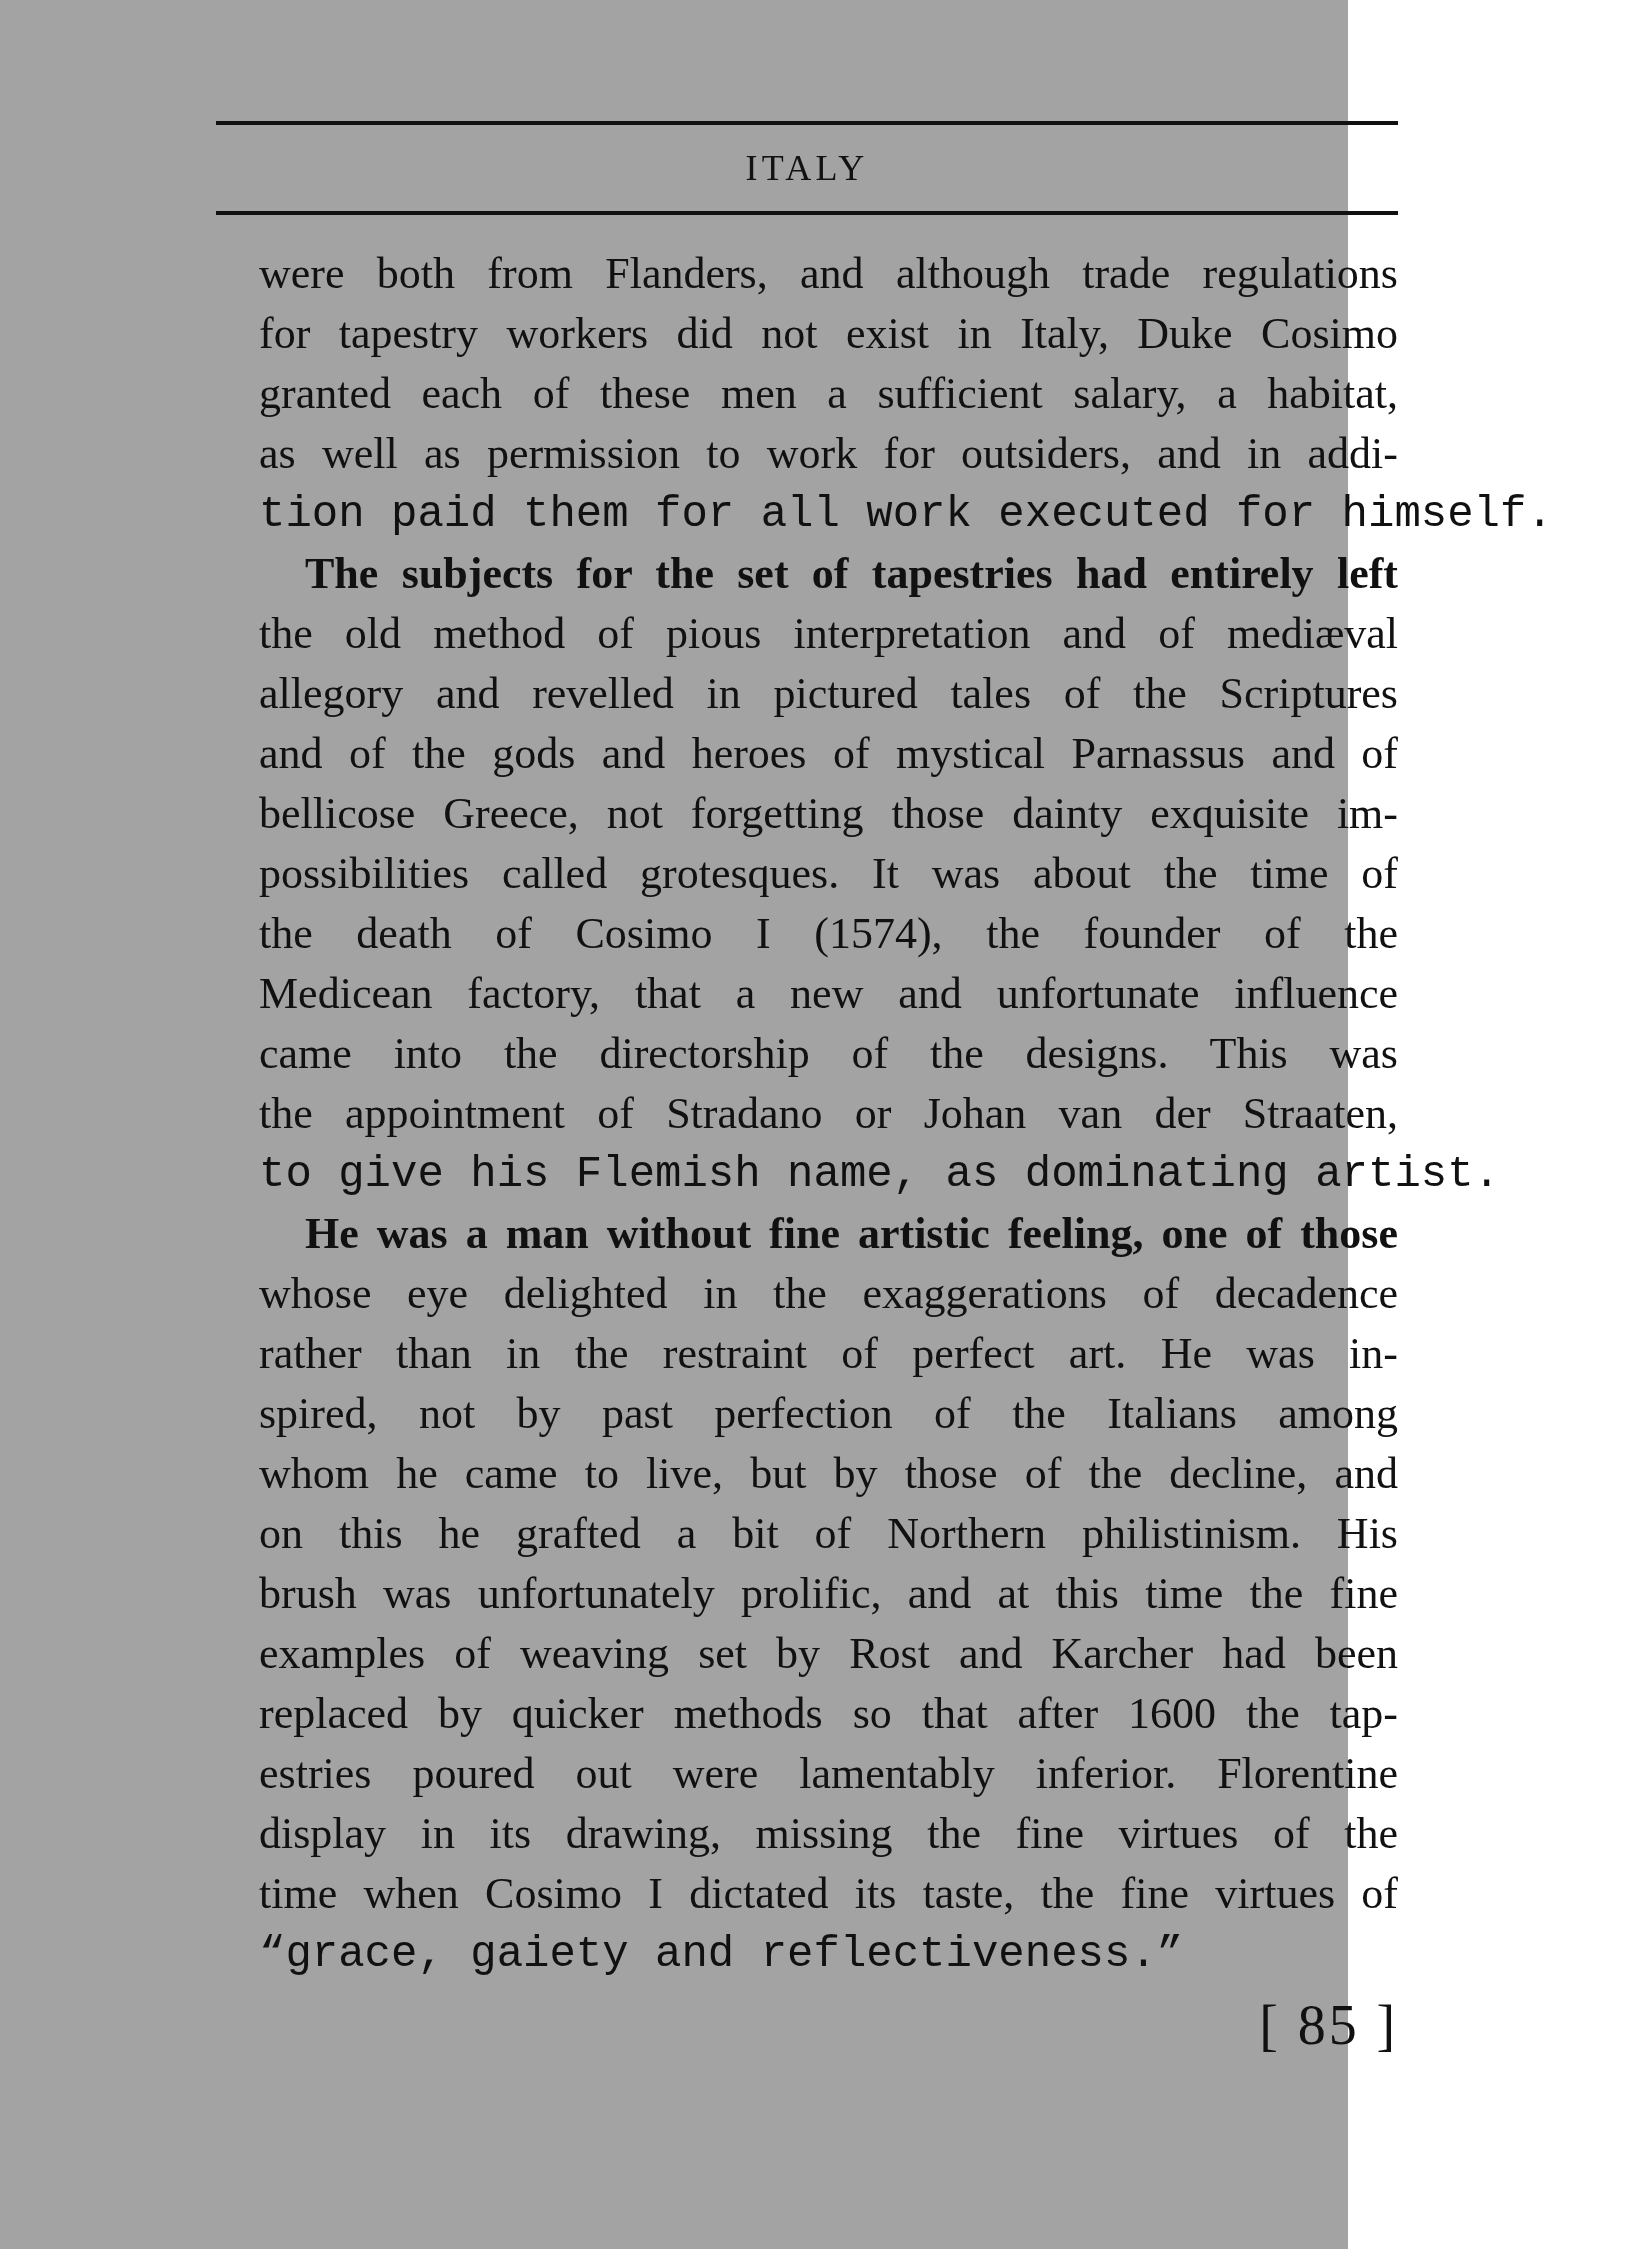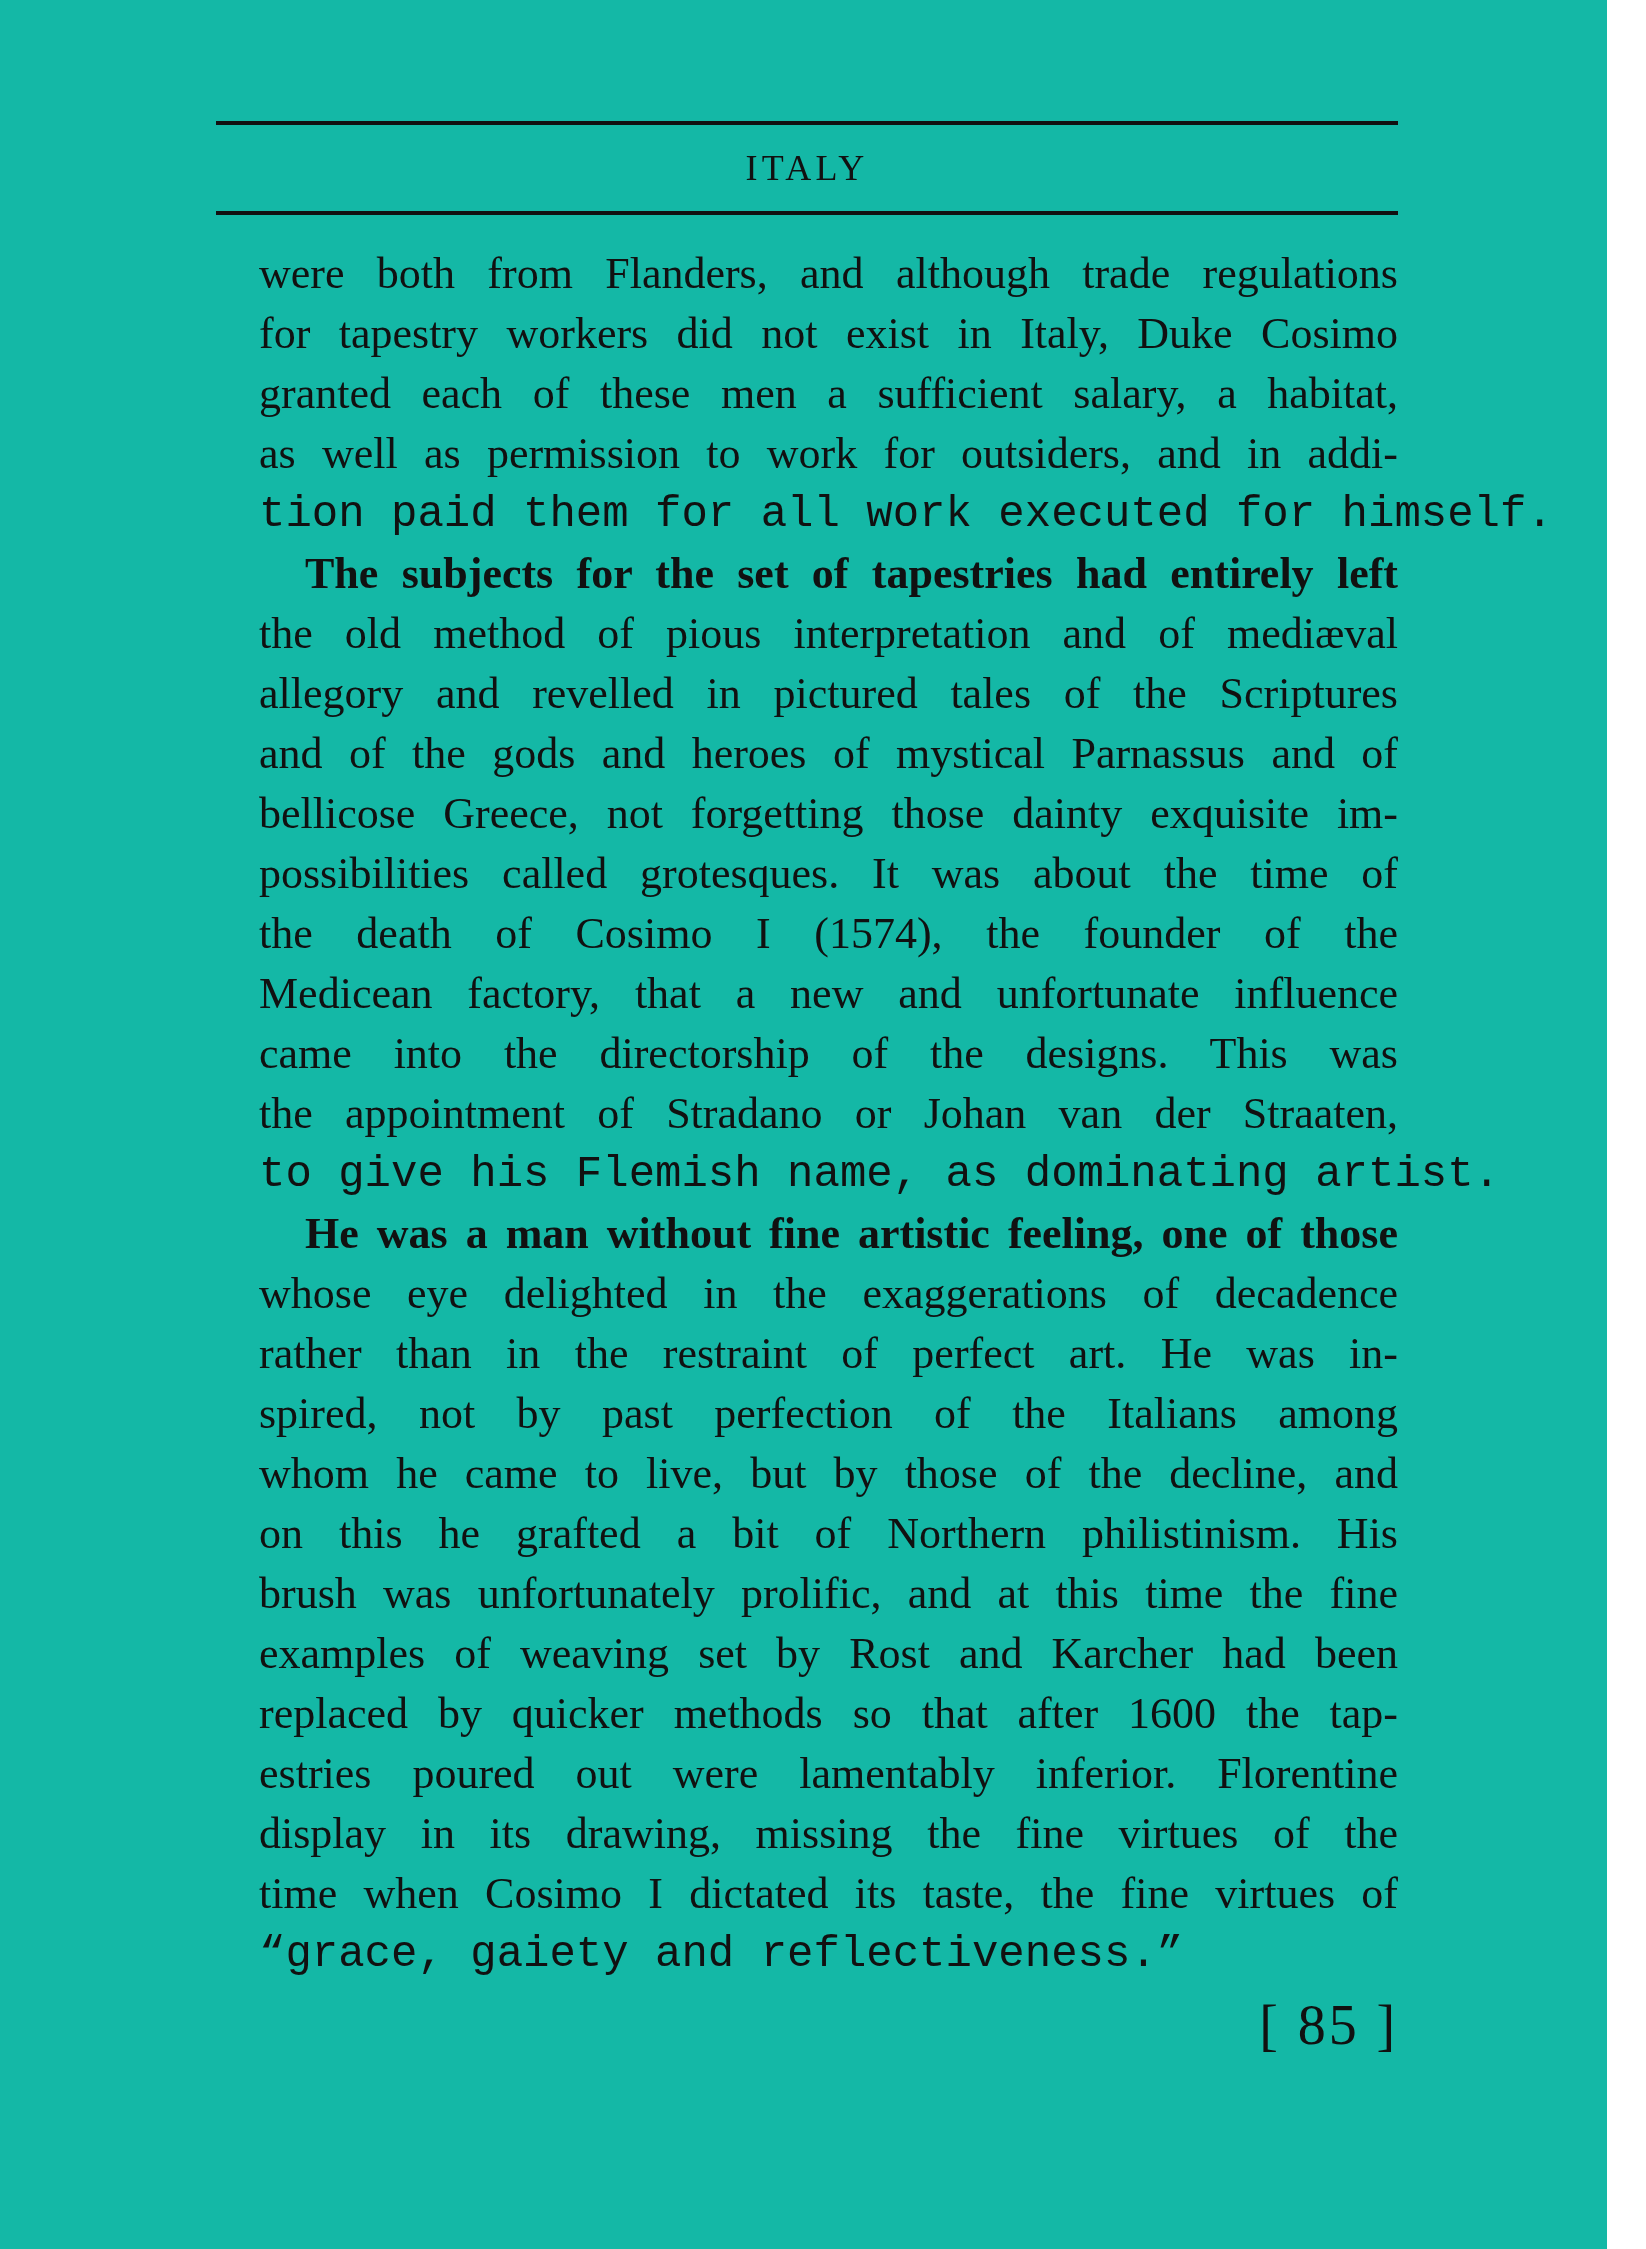--- a/index.html
+++ b/index.html
@@ -12,23 +12,23 @@
       height: 2250px;
       position: relative;
       overflow: hidden;
       font-family: "Liberation Serif", "DejaVu Serif", serif;
       color: #111111;
     }
     .page {
       position: absolute;
       left: 0;
       top: 0;
-      width: 1607px;
+      width: 1348px;
       height: 2250px;
-      background: #14b8a6;
+      background: #a3a3a3;
     }
     .rule {
       position: absolute;
       left: 216px;
       width: 1182px;
       height: 4.3px;
       background: #111111;
     }
     .rule.top { top: 121px; }
     .rule.bottom { top: 211px; }

